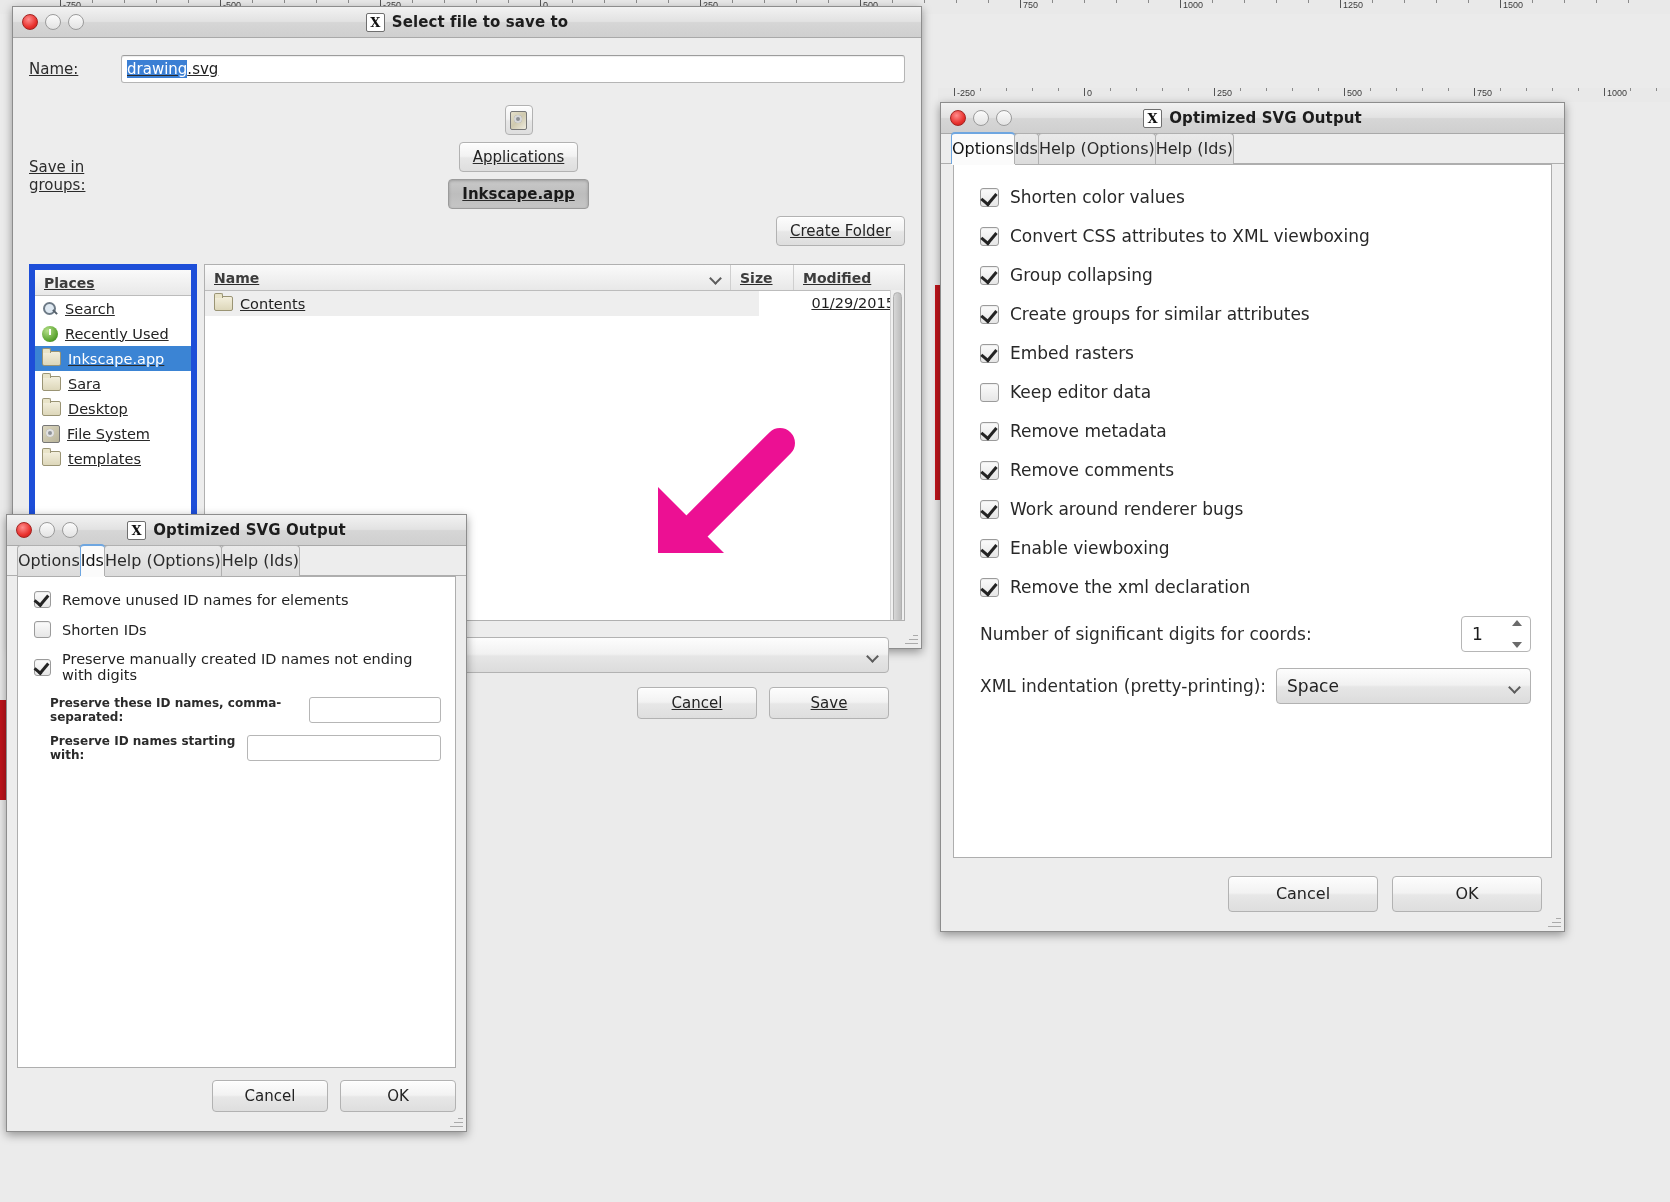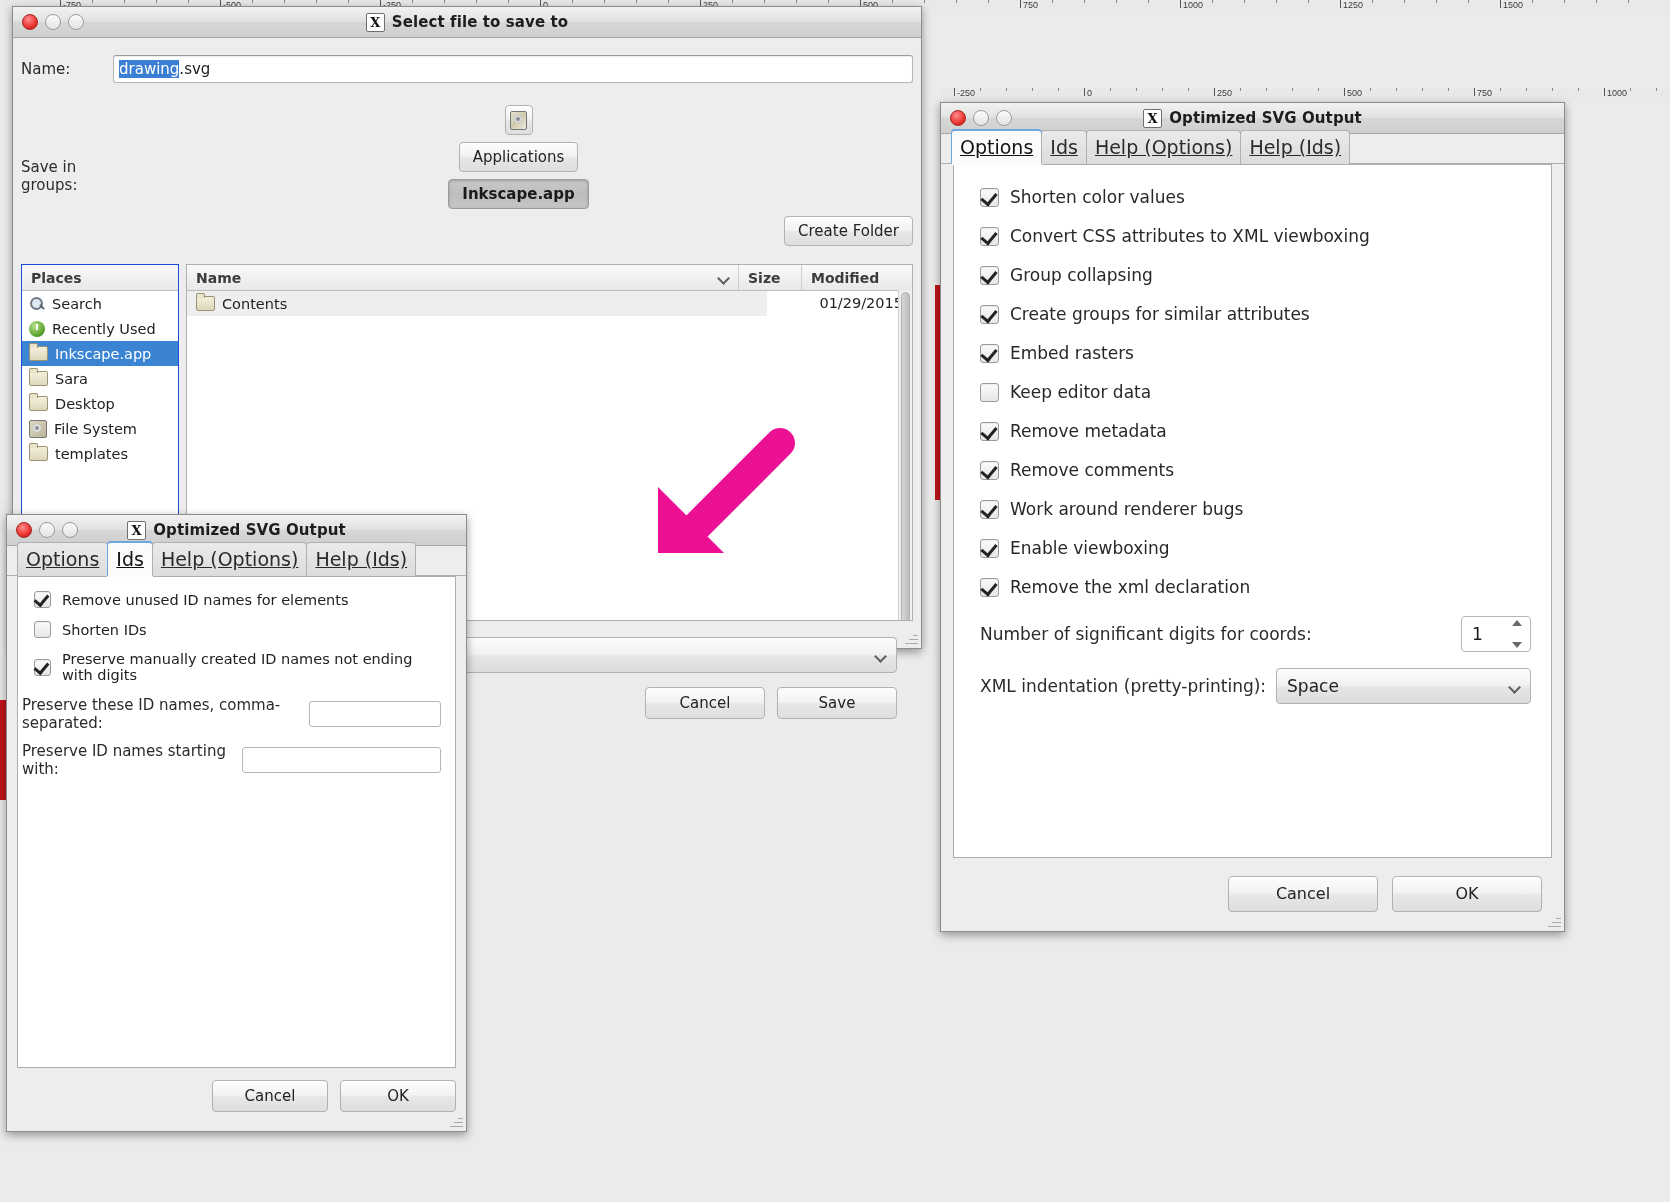--- a/index.html
+++ b/index.html
@@ -33,21 +33,21 @@
   .wb{width:14px;height:14px;border-radius:50%;border:1px solid #9b9b9b;}
   .wb.close{background:radial-gradient(circle at 40% 32%,#ff8d8d 0%,#e8302c 62%,#b91d1c 100%);border-color:#a32421;}
   .wb.min{background:linear-gradient(to bottom,#fbfbfb,#e3e3e3);}
   .wb.max{background:linear-gradient(to bottom,#fbfbfb,#e3e3e3);}
   .xlogo{display:inline-block;width:17px;height:17px;line-height:17px;text-align:center;
      font-family:"DejaVu Serif",serif;font-size:13px;font-weight:700;color:#111;
      border:1px solid #6f6f6f;background:#fff;border-radius:2px;}
 
   
   #filechooser{left:12px;top:6px;width:908px;height:641px;}
-  .fc-body{padding:0 8px;}
+  .fc-body{padding:0 16px;text-decoration:underline;}
   .row{display:flex;align-items:center;}
   .lbl-static{font-size:15px;color:#2c2c2c;}
   .name-row{margin-top:17px;}
   .name-row .lbl-static{width:92px;}
   .textfield{background:#fff;border:1px solid #b5b5b5;border-top-color:#9c9c9c;
      border-radius:3px;height:26px;display:flex;align-items:center;padding:0 5px;
      font-size:15px;color:#1c1c1c;box-shadow:inset 0 1px 1px rgba(0,0,0,.07);}
   #name-field{flex:1;}
   .sel{background:#3b7fd4;color:#fff;}
 
@@ -65,21 +65,21 @@
   .iconbtn{width:26px;height:28px;padding:0;display:flex;align-items:center;justify-content:center;}
   .pathbar{display:flex;align-items:center;gap:7px;flex-direction:column;}
   #create-folder{margin-left:auto;}
 
   .drive-ico{width:15px;height:17px;border:1px solid #777;border-radius:2px;
      background:linear-gradient(135deg,#e7e2cd 0%,#cfc9ae 48%,#efece0 100%);position:relative;}
   .drive-ico:after{content:"";position:absolute;left:3px;top:3px;width:8px;height:8px;
      border-radius:50%;background:#8d8f93;box-shadow:inset 0 0 0 2px #d8d8d8;}
 
   .browser{margin-top:18px;display:flex;gap:7px;height:357px;}
-  .places{width:156px;background:#fff;border:1px solid #1d4ed8;display:flex;flex-direction:column;}
+  .places{width:156px;background:#fff;border:6px solid #1d4ed8;display:flex;flex-direction:column;}
   .col-head{height:25px;background:linear-gradient(to bottom,#fafafa,#e8e8e8);
      border-bottom:1px solid #bcbcbc;display:flex;align-items:center;padding:0 9px;
      font-size:14px;font-weight:700;color:#3c3c3c;}
   .place{height:25px;display:flex;align-items:center;gap:7px;padding:0 7px;font-size:14.5px;color:#222;}
   .place.active{background:#3b84d4;color:#fff;}
   .folder-ico{width:17px;height:13px;border:1px solid #9a9474;border-radius:1px 2px 2px 2px;
      background:linear-gradient(to bottom,#f3efdd,#ddd7ba);position:relative;flex:0 0 auto;}
   .folder-ico:before{content:"";position:absolute;left:-1px;top:-4px;width:7px;height:4px;
      border:1px solid #9a9474;border-bottom:none;border-radius:2px 2px 0 0;
      background:#e9e4c9;}
@@ -129,23 +129,23 @@
   .combo{background:linear-gradient(to bottom,#fdfdfd 0%,#f1f1f1 47%,#e6e6e6 53%,#dcdcdc 100%);
      border:1px solid #b2b2b2;border-radius:4px;height:34px;display:flex;align-items:center;
      padding:0 10px;font-size:15px;color:#232323;}
   .combo .chev{margin-left:auto;}
   .fc-actions{display:flex;justify-content:flex-end;gap:12px;margin-top:14px;}
   .fc-actions .btn{min-width:86px;text-align:center;padding:6px 16px;}
 
   
   .tabs{display:flex;align-items:flex-end;padding-left:10px;height:30px;position:relative;}
   .tabs:after{content:"";position:absolute;left:0;right:0;bottom:0;height:1px;background:#aeaeae;}
-  .tab{position:relative;z-index:2;font-size:19px;color:#2a2a2a;padding:5px 8px 6px;
+  .tab{position:relative;z-index:2;font-size:16px;color:#2a2a2a;padding:5px 0 6px;
      border:1px solid #b0b0b0;border-bottom:none;border-radius:4px 4px 0 0;
-     background:linear-gradient(to bottom,#eaeaea,#dcdcdc);margin-right:-1px;text-decoration:underline;}
+     background:linear-gradient(to bottom,#eaeaea,#dcdcdc);margin-right:-1px;}
   .tab.active{background:#fbfbfb;border-color:#6ea6e0;border-top-width:2px;
      box-shadow:0 1px 0 #fbfbfb;color:#111;}
   .tabpage{background:#fff;border:1px solid #aeaeae;}
 
   .chk-row{display:flex;align-items:center;gap:11px;}
   .chk{width:17px;height:17px;border:1px solid #9b9b9b;border-radius:3px;flex:0 0 auto;
      background:linear-gradient(to bottom,#fbfbfb,#e6e6e6);position:relative;
      box-shadow:inset 0 1px 1px rgba(0,0,0,.06);}
   .chk.on:after{content:"";position:absolute;left:3px;top:1px;width:7px;height:12px;
      border-right:3px solid #232323;border-bottom:3px solid #232323;transform:rotate(40deg);}
@@ -169,21 +169,21 @@
   .combo2 .chev{margin-left:auto;}
   .dlg-actions{display:flex;justify-content:flex-end;gap:14px;padding:18px 22px 0 0;}
   .dlg-actions .btn{min-width:112px;text-align:center;padding:8px 18px;font-size:16px;}
 
   #svg-left{left:6px;top:514px;width:459px;height:616px;}
   #svg-left .tabpage{margin:0 10px;height:490px;}
   #svg-left .opt-list{padding:14px 14px 0 16px;}
   #svg-left .opt-list .chk-row{margin-bottom:13px;font-size:14.5px;color:#222;}
   #svg-left .chk{width:15px;height:15px;}
   #svg-left .chk.on:after{left:2px;top:0px;width:6px;height:11px;border-width:3px;}
-  .id-field{display:flex;align-items:center;padding:0 14px 0 4px;margin-bottom:10px;font-size:15px;}
+  .id-field{display:flex;align-items:center;padding:0 14px 0 32px;margin-bottom:10px;font-size:12px;font-weight:bold;}
   .id-field .tf{height:24px;border:1px solid #b6b6b6;border-radius:3px;background:#fff;margin-left:8px;}
   .left-actions{display:flex;justify-content:flex-end;gap:12px;padding:12px 10px 0 0;}
   .left-actions .btn{min-width:82px;text-align:center;padding:6px 16px;font-size:15px;}
   .resize-grip{position:absolute;right:3px;bottom:3px;width:14px;height:14px;}
   .resize-grip i{position:absolute;right:0;height:1px;background:#aaa;}
 
   
   #arrow{position:absolute;left:630px;top:425px;width:165px;height:150px;pointer-events:none;}
 </style>
 </head>

